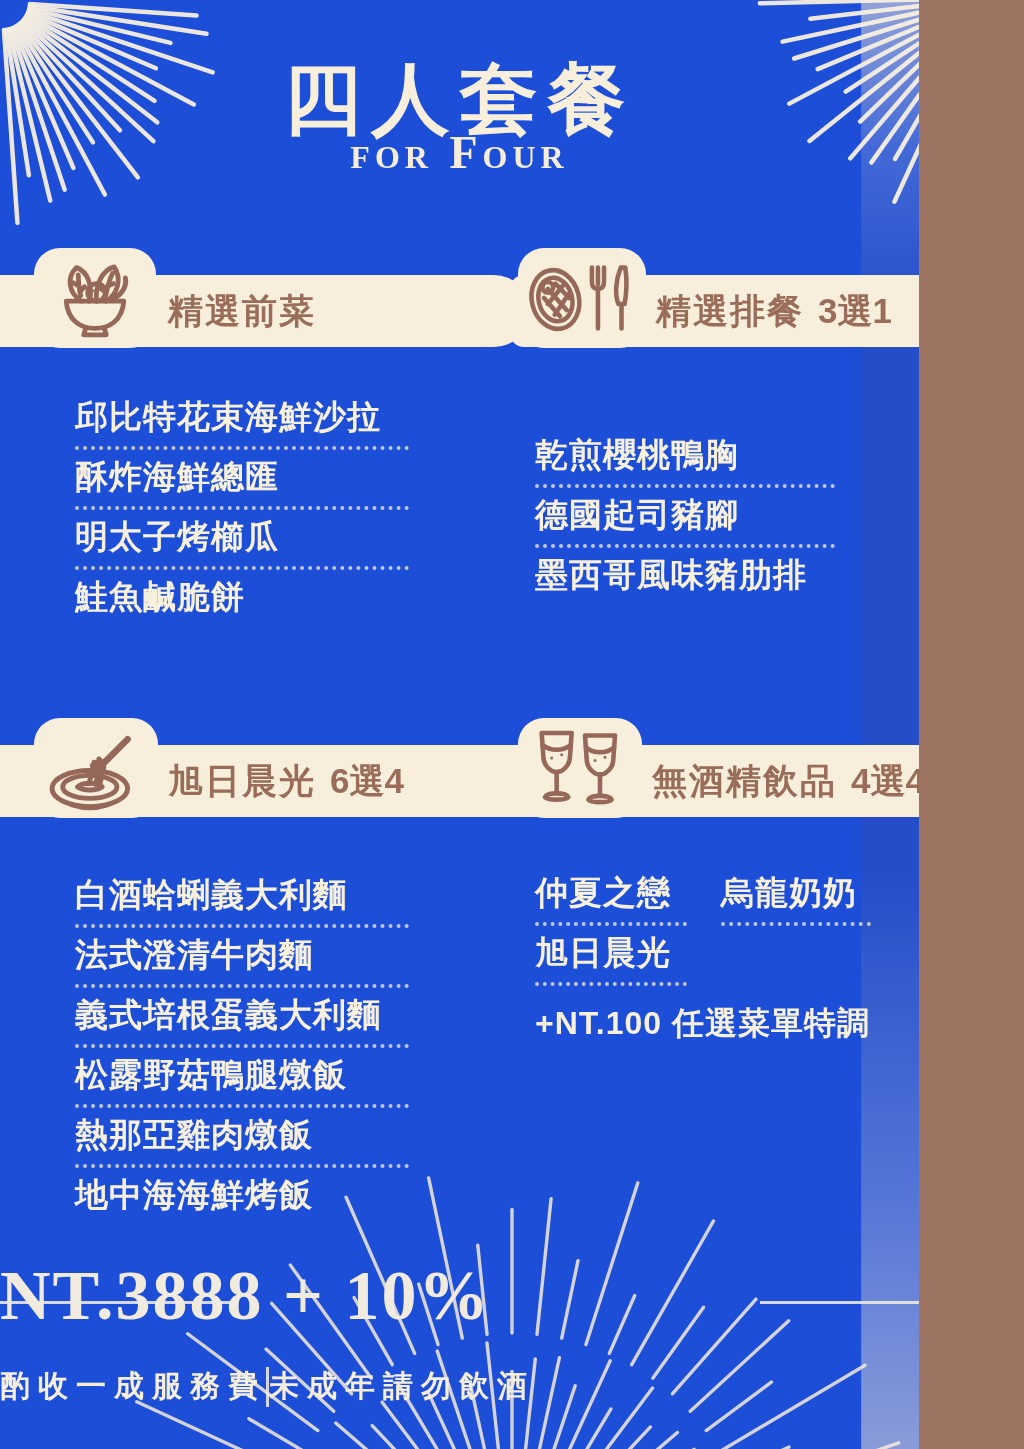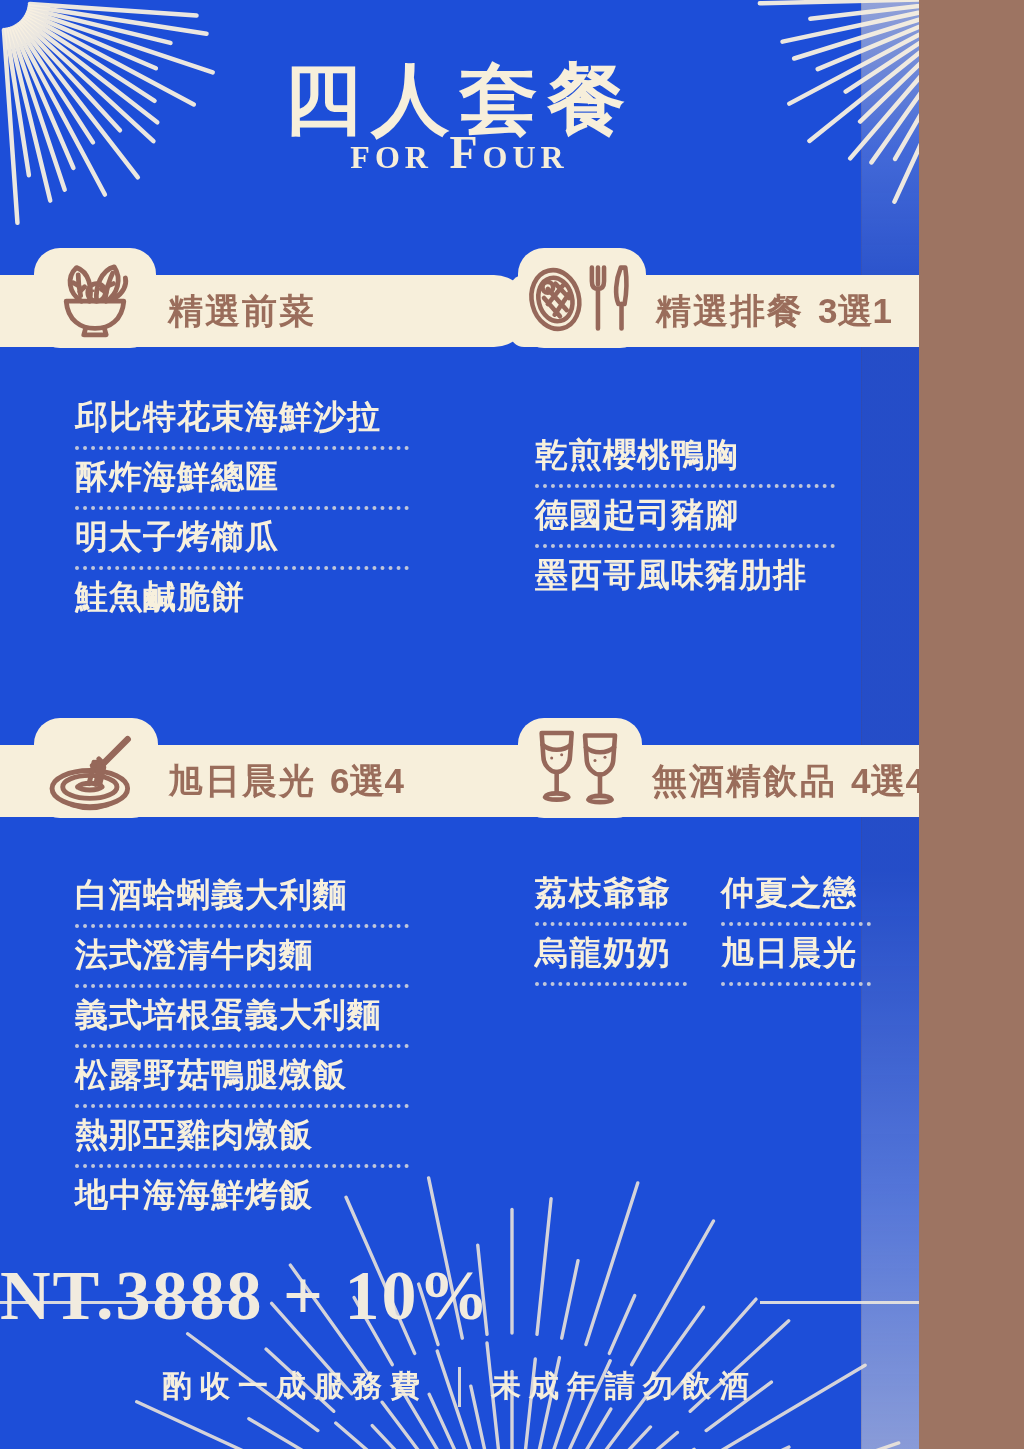--- a/index.html
+++ b/index.html
@@ -53,21 +53,21 @@
   .drinks-note{margin-top:16px;font-size:32px;font-weight:bold;color:#F7F0DD;
     letter-spacing:1px;white-space:nowrap;}
   
   .price{position:absolute;top:1256px;left:0;width:100%;text-align:left;z-index:2;
     font-family:"Liberation Serif",serif;font-weight:bold;font-size:70px;
     letter-spacing:2px;color:#F1EBDF;}
   .price-line{position:absolute;top:1301px;height:3px;background:rgba(236,232,224,.9);z-index:2;}
   .price-line.left{left:0;width:235px;}
   .price-line.right{left:760px;width:264px;}
   .footer{position:absolute;top:1366px;left:0;width:100%;z-index:2;
-    display:flex;justify-content:center;align-items:center;gap:30px;}
+    display:flex;align-items:center;}
   .footer .txt{font-size:30px;font-weight:bold;color:#F5EEDD;letter-spacing:8px;white-space:nowrap;}
   .footer .vbar{width:3px;height:40px;background:rgba(245,238,221,.85);}
 </style>
 </head>
 <body>
 
 <div class="page">
 
   <div class="edge-band"></div>
   <svg id="rays">
@@ -263,25 +263,25 @@
     <li>白酒蛤蜊義大利麵</li>
     <li>法式澄清牛肉麵</li>
     <li>義式培根蛋義大利麵</li>
     <li>松露野菇鴨腿燉飯</li>
     <li>熱那亞雞肉燉飯</li>
     <li>地中海海鮮烤飯</li>
   </ul>
 
   <div class="drinks">
     <div class="drinks-grid">
-      <div class="cell">荔枝爺爺</div>
       <div class="cell">仲夏之戀</div>
       <div class="cell">烏龍奶奶</div>
       <div class="cell">旭日晨光</div>
     </div>
+    <div class="drinks-note">+NT.100 任選菜單特調</div>
   </div>
 
   <div class="price-line left"></div>
   <div class="price-line right"></div>
   <div class="price">NT.3888 + 10%</div>
 
   <div class="footer">
     <span class="txt">酌收一成服務費</span>
     <span class="vbar"></span>
     <span class="txt">未成年請勿飲酒</span>

